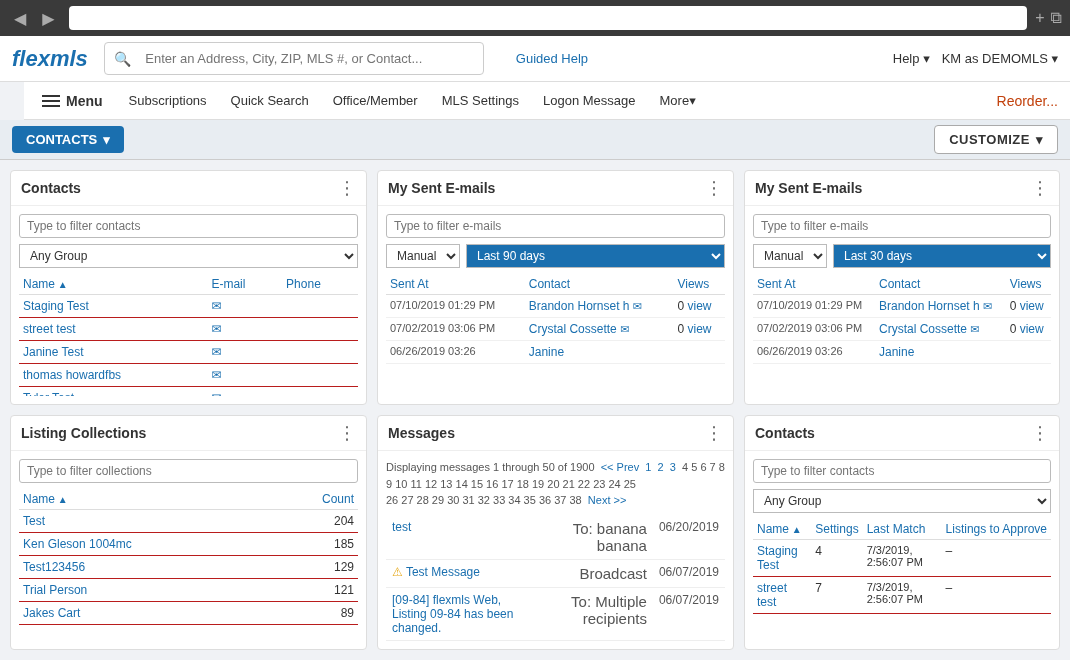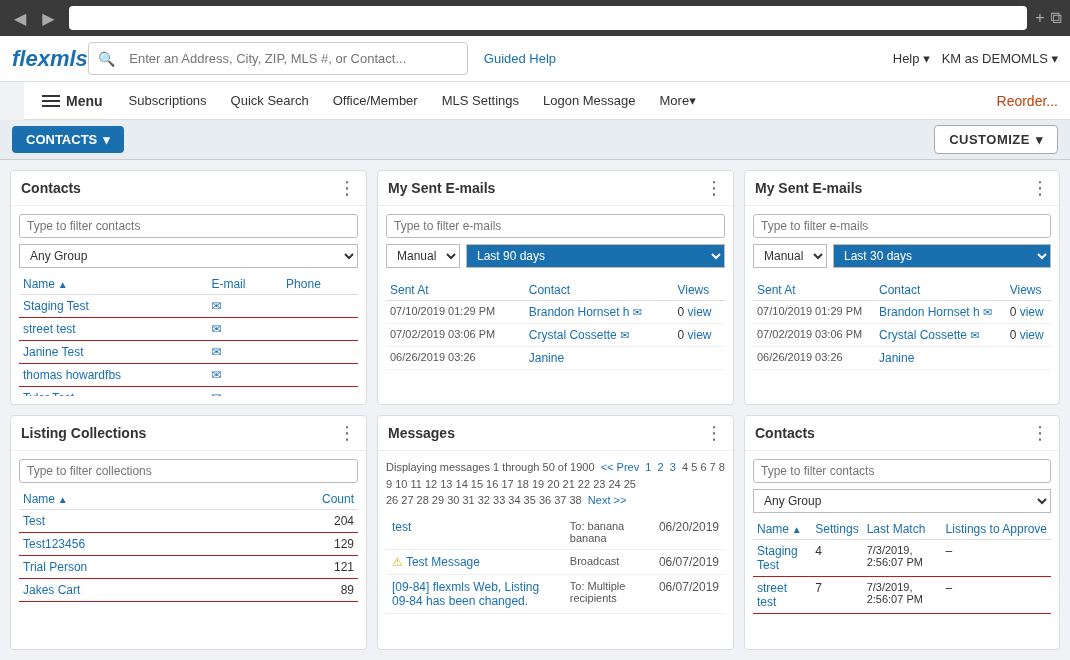--- a/index.html
+++ b/index.html
@@ -7,21 +7,21 @@
 
     
     .browser-bar { background: #3a3a3a; height: 36px; display: flex; align-items: center; padding: 0 8px; gap: 8px; }
     .browser-nav { display: flex; gap: 4px; }
     .browser-nav button { background: none; border: none; color: #aaa; font-size: 16px; cursor: pointer; padding: 2px 6px; }
     .browser-url { flex: 1; background: #fff; border-radius: 4px; height: 24px; padding: 0 10px; font-size: 12px; border: none; color: #333; }
     .browser-actions { display: flex; gap: 6px; }
     .browser-actions button { background: none; border: none; color: #aaa; font-size: 16px; cursor: pointer; }
 
     
-    .app-header { background: #fff; height: 46px; display: flex; align-items: center; padding: 0 12px; border-bottom: 1px solid #ddd; }
+    .app-header { background: #fff; height: 46px; display: flex; align-items: center; padding: 0 12px; border-bottom: 1px solid #ddd; gap: 16px; }
     .logo { font-size: 22px; font-weight: bold; color: #1a6faf; font-style: italic; }
     .search-bar { flex: 1; max-width: 380px; display: flex; align-items: center; border: 1px solid #ccc; border-radius: 4px; padding: 4px 10px; background: #fff; }
     .search-bar input { border: none; outline: none; font-size: 13px; width: 100%; color: #555; }
     .search-icon { color: #999; margin-right: 6px; font-size: 14px; }
     .guided-help { color: #1a6faf; font-size: 13px; cursor: pointer; text-decoration: none; margin-left: 16px; }
     .header-right { margin-left: auto; display: flex; align-items: center; gap: 12px; }
     .help-btn { color: #333; font-size: 13px; cursor: pointer; }
     .user-btn { color: #333; font-size: 13px; cursor: pointer; font-weight: normal; }
 
     
@@ -64,24 +64,24 @@
     
     .count-col { text-align: right; color: #333; }
 
     
     .messages-info { font-size: 11px; color: #555; line-height: 1.5; }
     .messages-info a { color: #1a6faf; text-decoration: none; }
     .messages-table { width: 100%; border-collapse: collapse; font-size: 12px; }
     .messages-table td { padding: 5px 6px; border-bottom: 1px solid #eee; vertical-align: top; }
     .msg-subject { color: #1a6faf; cursor: pointer; }
     .msg-date { color: #555; white-space: nowrap; }
-    .msg-to { color: #555; font-size: 11px; }
-
-    
-    .sent-emails-table { width: 100%; border-collapse: collapse; font-size: 12px; margin-top: 6px; }
+    .msg-to { color: #555; font-size: 15px; text-align: right; }
+
+    
+    .sent-emails-table { width: 100%; border-collapse: collapse; font-size: 12px; }
     .sent-emails-table th { text-align: left; padding: 3px 4px; color: #1a6faf; font-weight: normal; cursor: pointer; border-bottom: 1px solid #ddd; white-space: nowrap; }
     .sent-emails-table td { padding: 4px 4px; border-bottom: 1px solid #f0f0f0; vertical-align: top; }
 
     
     .right-contacts-table th { white-space: nowrap; }
     .scroll-area { overflow-y: auto; flex: 1; }
   </style>
 </head>
 <body>
 
@@ -311,20 +311,24 @@
               <th class="sort-asc">Name</th>
               <th style="text-align:right;">Count</th>
             </tr>
           </thead>
           <tbody id="collections-tbody">
               <tr>
     <td><a class="link">Test</a></td>
     <td class="count-col">204</td>
   </tr>
               <tr>
+    <td><a class="link">Ken Gleson 1004mc</a></td>
+    <td class="count-col">185</td>
+  </tr>
+              <tr>
     <td><a class="link">Test123456</a></td>
     <td class="count-col">129</td>
   </tr>
               <tr>
     <td><a class="link">Trial Person</a></td>
     <td class="count-col">121</td>
   </tr>
               <tr>
     <td><a class="link">Jakes Cart</a></td>
     <td class="count-col">89</td>

